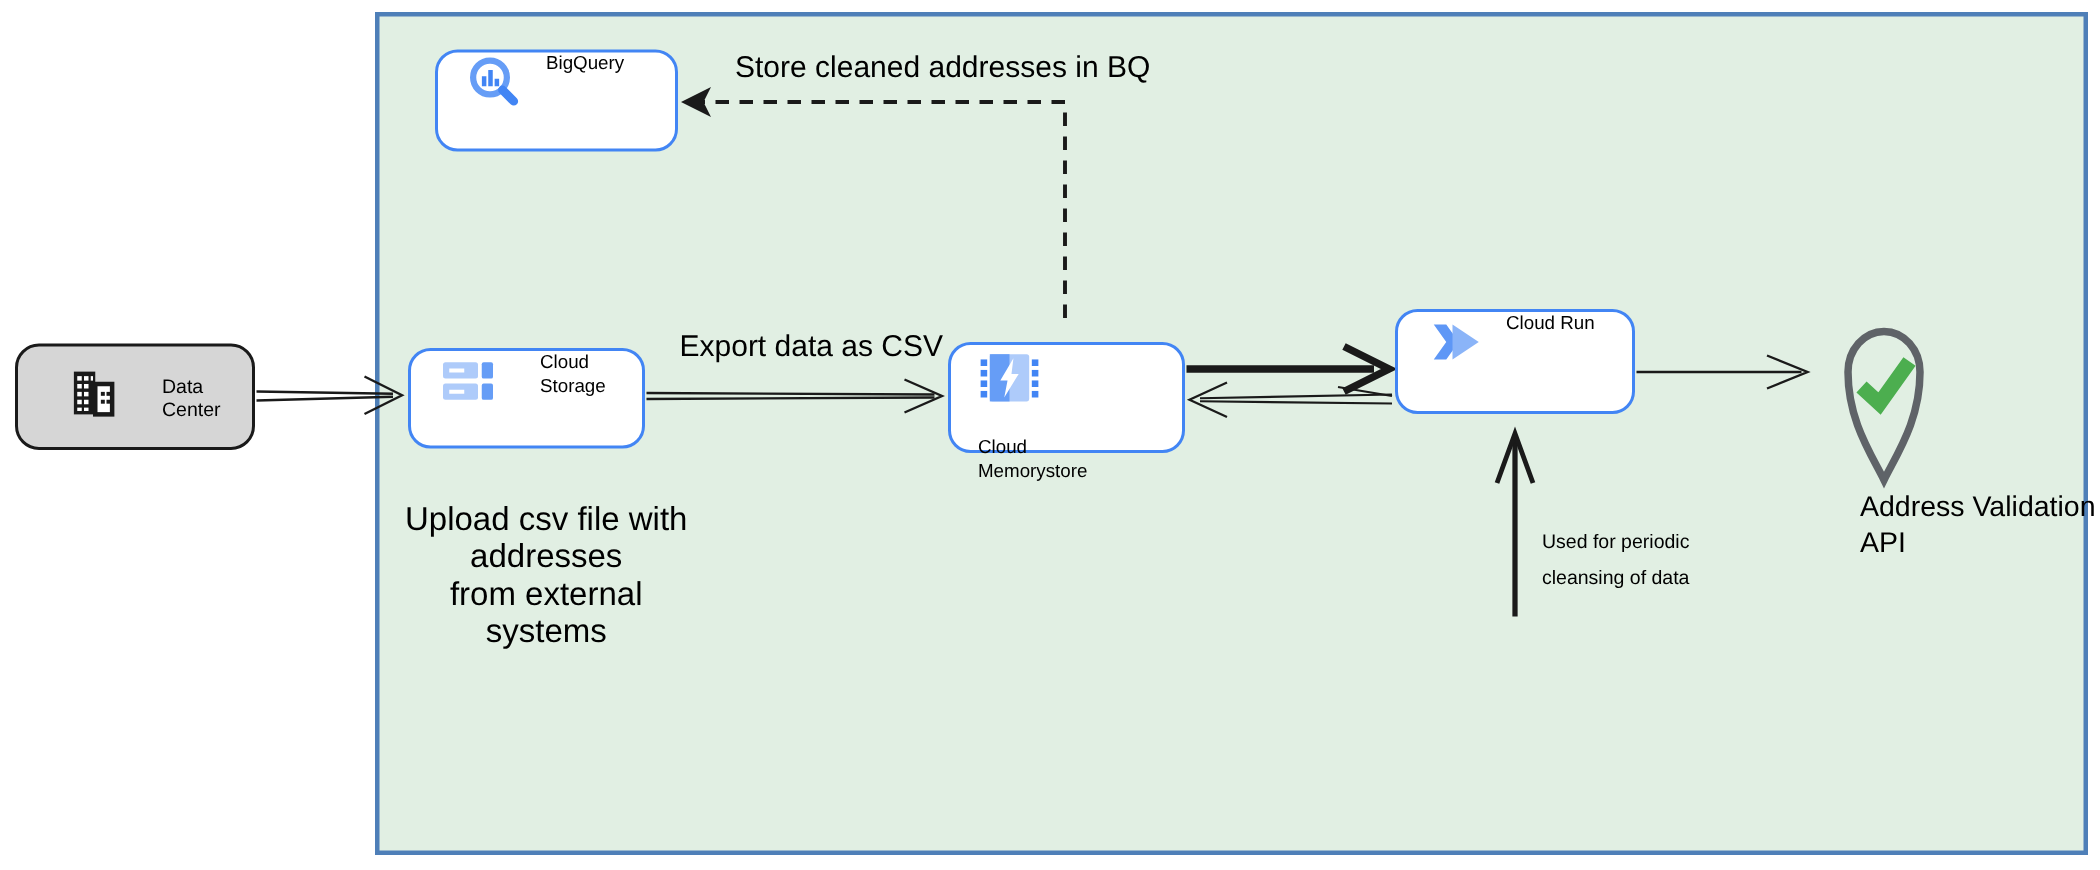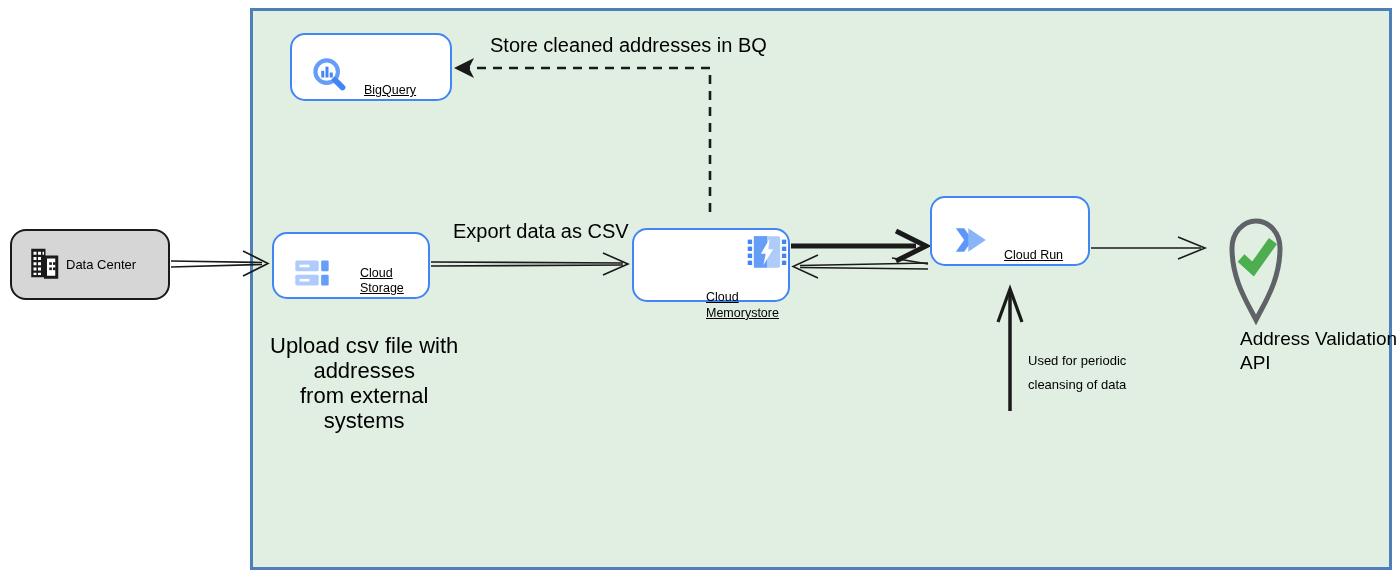--- a/index.html
+++ b/index.html
@@ -7,26 +7,26 @@
     position:relative;width:1400px;height:580px;overflow:hidden;
     font-family:"Liberation Sans", sans-serif;color:#000;background:#ffffff;
   }
   .boundary{
     position:absolute;left:250px;top:8px;width:1136px;height:556px;
     background:#e1efe3;border:3px solid #4e7fb8;box-sizing:content-box;
   }
   .edges{position:absolute;left:0;top:0;width:1400px;height:580px;pointer-events:none;}
   .node{
     position:absolute;background:#ffffff;border:2px solid #4285f4;border-radius:15px;
-    display:flex;align-items:flex-end;box-sizing:border-box;padding-left:18px;gap:14px;text-decoration:underline;
+    display:flex;align-items:flex-start;box-sizing:border-box;padding-left:18px;gap:14px;
   }
   .node .nlabel{font-size:12.5px;line-height:1.25;color:#000;}
   .dc{
     position:absolute;background:#d6d6d6;border:2.5px solid #1a1a1a;border-radius:16px;
-    display:flex;align-items:center;box-sizing:border-box;padding-left:14px;gap:4px;
+    display:flex;align-items:center;box-sizing:border-box;padding-left:32px;gap:28px;
   }
   .dc .nlabel{font-size:13px;color:#000;}
   .edge-label{position:absolute;font-size:20px;white-space:pre-wrap;line-height:24px;}
   .annotation{position:absolute;font-size:22px;white-space:pre-wrap;line-height:25px;text-align:center;}
   .pin-wrap{position:absolute;left:1222px;top:208px;width:68px;height:120px;}
   .pin-label{position:absolute;left:1240px;top:327px;width:168px;font-size:19px;line-height:24px;}
 </style>
 </head>
 <body>
 
@@ -146,21 +146,21 @@
             <rect x="41" y="35" width="5" height="5"></rect>
         </g>
         <rect x="9" y="7" width="30" height="36" rx="2" fill="#aecbfa"></rect>
         <rect x="9" y="7" width="15" height="36" fill="#669df6"></rect>
         <polygon points="27,10 17,27 22.5,27 20,40 31,22 25.5,22" fill="#ffffff"></polygon>
       </svg>
     </span>
     <span class="nlabel" style="width:82px;">Cloud Memorystore</span>
   </div>
 
-  <div class="node" style="left:930px;top:196px;width:160px;height:70px;">
+  <div class="node" style="left:930px;top:206px;width:160px;height:70px;">
     <span>
       <svg width="40" height="40" viewBox="0 0 48 48">
         <path d="M7,10 L17,10 L27,24 L17,38 L7,38 L17,24 Z" fill="#5e97f6"></path>
         <polygon points="22,10 43,24 22,38" fill="#8ab4f8"></polygon>
       </svg>
     </span>
     <span class="nlabel">Cloud Run</span>
   </div>
 
 

